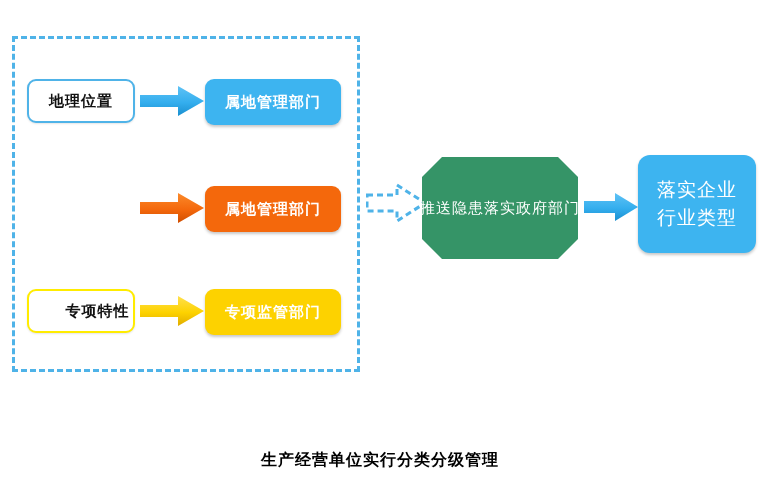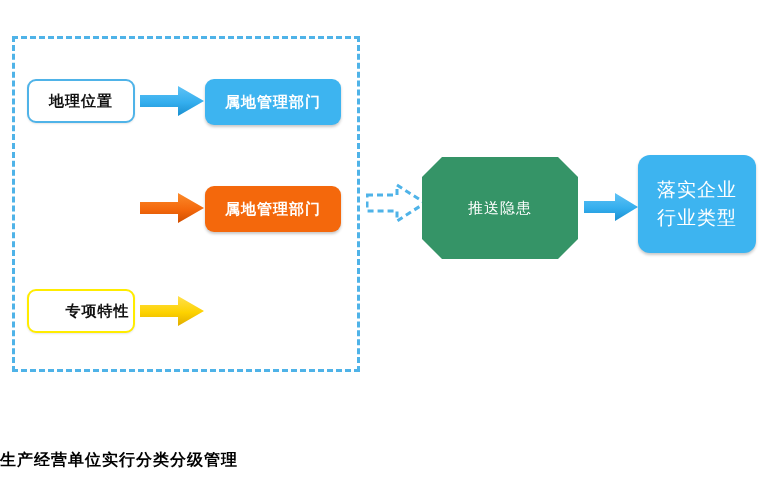--- a/index.html
+++ b/index.html
@@ -157,21 +157,21 @@
     box-shadow: 0 2px 3px rgba(0,0,0,0.22);
   }
   .final-box span { display: block; white-space: nowrap; }
 
   
   .caption {
     position: absolute;
     left: 0;
     top: 450px;
     width: 760px;
-    text-align: left;
+    text-align: center;
     font-size: 16px;
     font-weight: bold;
     color: #000000;
     letter-spacing: 1px;
   }
 </style>
 </head>
 <body>
 
 <div id="canvas">
@@ -227,29 +227,33 @@
         <linearGradient id="gradYellow" x1="0" y1="0" x2="0" y2="1">
           <stop offset="0%" stop-color="#ffe04d"></stop>
           <stop offset="55%" stop-color="#fdd200"></stop>
           <stop offset="100%" stop-color="#e0ac00"></stop>
         </linearGradient>
       </defs>
       <polygon points="0,11 38,11 38,2 64,17 38,32 38,23 0,23" fill="url(#gradYellow)"></polygon>
     </svg>
   </div>
 
+  <div class="node dept d-yellow row-3">
+    <span>专项监管部门</span>
+  </div>
 
   <div class="dashed-arrow">
     <svg viewBox="0 0 60 42" width="60" height="42">
       <polygon points="1,13 31,13 31,3 59,21 31,39 31,29 1,29" fill="#ffffff" stroke="#4fb3e8" stroke-width="3" stroke-dasharray="6 4" stroke-linejoin="miter"></polygon>
     </svg>
   </div>
 
   <div class="octagon">
     <span>推送隐患</span>
+    <span>落实政府部门</span>
   </div>
 
   <div class="final-arrow">
     <svg viewBox="0 0 54 30" width="54" height="30" preserveAspectRatio="none">
       <defs>
         <linearGradient id="gradBlue2" x1="0" y1="0" x2="0" y2="1">
           <stop offset="0%" stop-color="#5fc2f5"></stop>
           <stop offset="55%" stop-color="#34aeee"></stop>
           <stop offset="100%" stop-color="#1a8fcf"></stop>
         </linearGradient>

